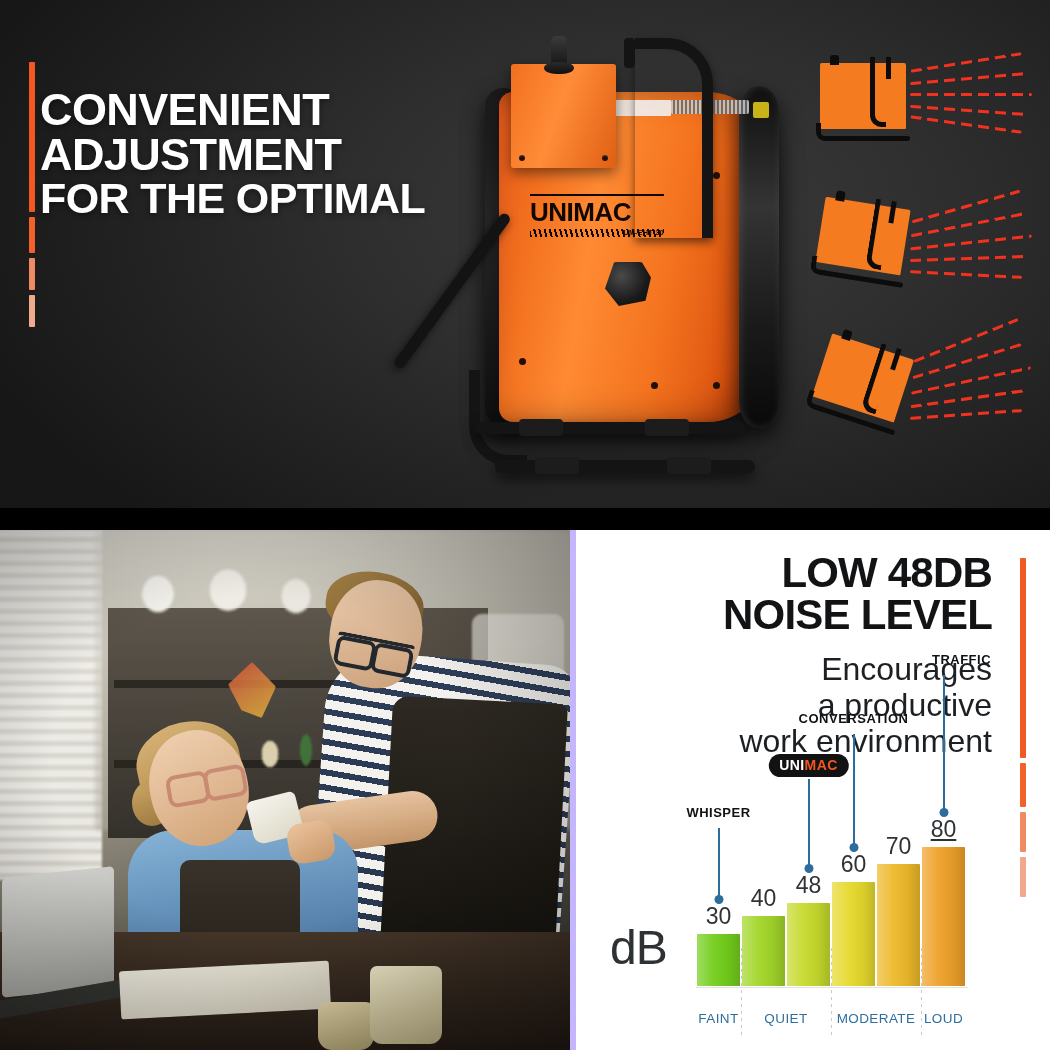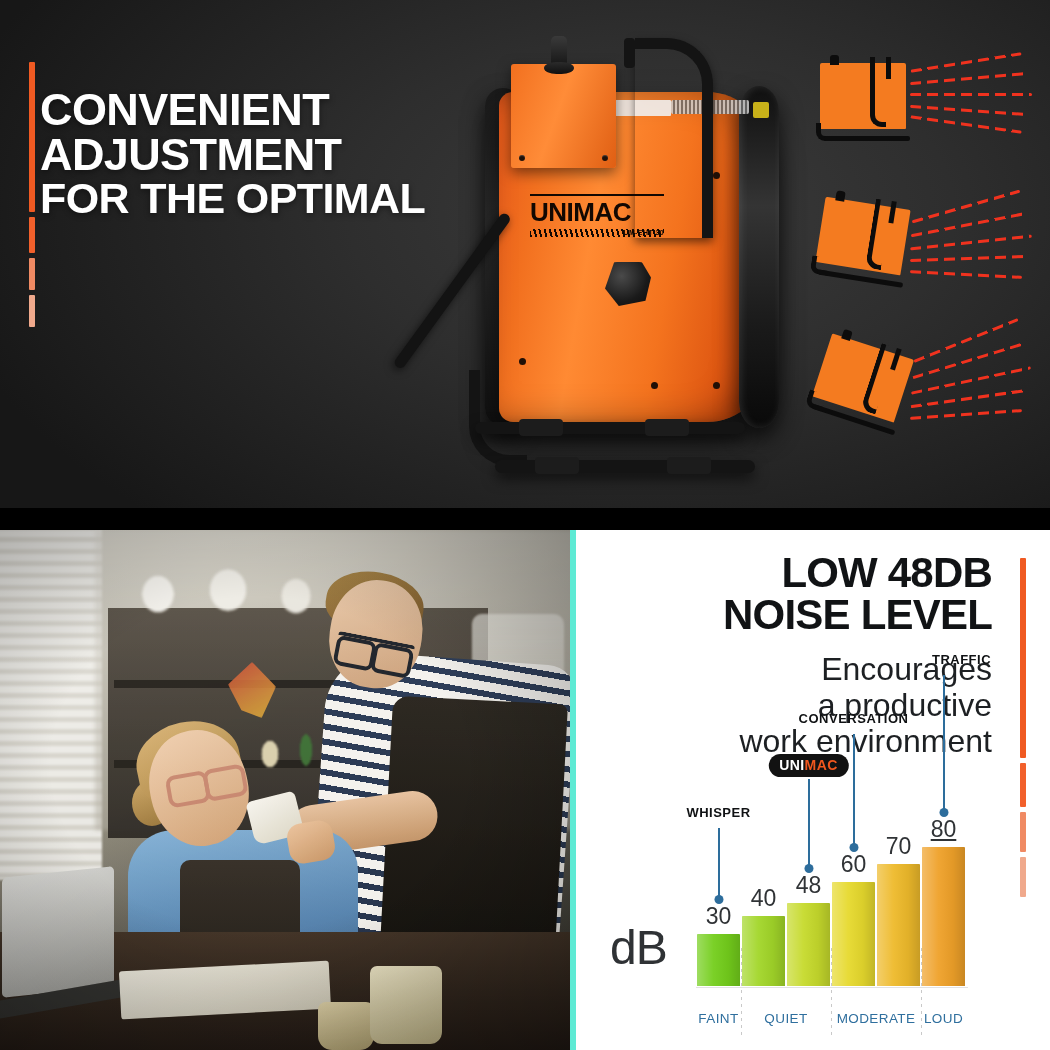--- a/index.html
+++ b/index.html
@@ -203,21 +203,21 @@
   .ai-flow { position:absolute; left:96px; top:2px; width:130px; height:82px; }
   .ai-line {
     position:absolute; height:3px; left:0;
     background:repeating-linear-gradient(90deg,#F0321E 0 11px,transparent 11px 17px);
     border-radius:2px;
   }
 
   
   .bottom-panel {
     position:absolute; left:0; top:530px; width:1050px; height:520px;
-    background:#5eead4;
+    background:#c4b5fd;
   }
 
   
   .photo {
     position:absolute; left:0; top:0; width:570px; height:520px; overflow:hidden;
     background:linear-gradient(160deg,#cfcdc4 0%,#b9b5a8 22%,#8d897c 48%,#57544b 74%,#2b2a26 100%);
   }
   .ph-window {
     position:absolute; left:-6px; top:0; width:108px; height:350px;
     background:repeating-linear-gradient(180deg, #f3f2ee 0 7px, #dcdad3 7px 12px);

